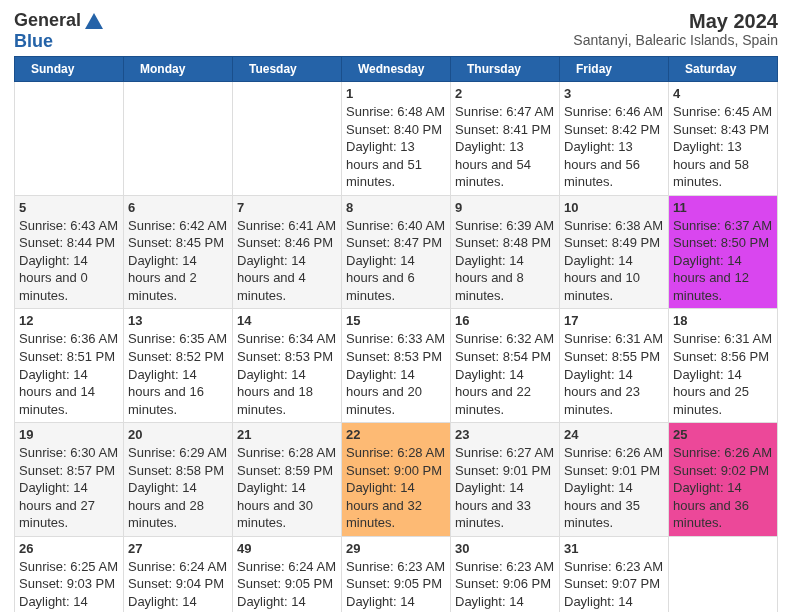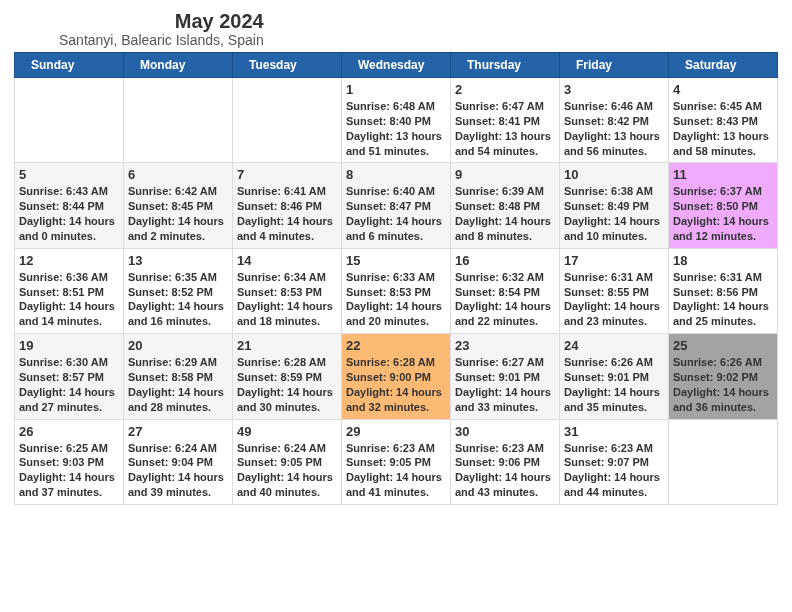--- a/index.html
+++ b/index.html
@@ -66,39 +66,47 @@
       background: #f5f5f5;
     }
     .day-number {
       font-size: 13px;
       font-weight: bold;
       color: #333;
       display: block;
       margin-bottom: 2px;
     }
     .cell-text {
-      font-size: 11px;
+      font-size: 13px;
       color: #333;
       line-height: 1.35;
-      font-weight: bold;
     }
     .empty-cell {
       background: #fff !important;
     }
     .logo-row {
       display: flex;
       align-items: center;
       gap: 2px;
     }
   </style>
 </head>
 <body>
 
 <div class="container">
   <div class="header">
+    <div class="logo">
+      <div class="logo-row">
+        <span style="font-size:18px;font-weight:bold;color:#333;">General</span>
+        <svg width="18" height="16" viewBox="0 0 18 16" style="margin-left:2px;margin-top:1px;">
+          <polygon points="0,16 9,0 18,16" fill="#2563a8"></polygon>
+        </svg>
+      </div>
+      <span style="font-size:18px;font-weight:bold;color:#2563a8;">Blue</span>
+    </div>
     <div class="title-section">
       <div class="month-title">May 2024</div>
       <div class="subtitle">Santanyi, Balearic Islands, Spain</div>
     </div>
   </div>
 
   <table>
     <thead>
       <tr>
 
@@ -151,21 +159,21 @@
             <div class="cell-text">Sunrise: 6:40 AM<br>Sunset: 8:47 PM<br>Daylight: 14 hours and 6 minutes.</div>
           </td>
           <td style="background: rgb(245, 245, 245);">
             <span class="day-number">9</span>
             <div class="cell-text">Sunrise: 6:39 AM<br>Sunset: 8:48 PM<br>Daylight: 14 hours and 8 minutes.</div>
           </td>
           <td style="background: rgb(245, 245, 245);">
             <span class="day-number">10</span>
             <div class="cell-text">Sunrise: 6:38 AM<br>Sunset: 8:49 PM<br>Daylight: 14 hours and 10 minutes.</div>
           </td>
-          <td style="background: #f0abfc;">
+          <td style="background: #d946ef;">
             <span class="day-number">11</span>
             <div class="cell-text">Sunrise: 6:37 AM<br>Sunset: 8:50 PM<br>Daylight: 14 hours and 12 minutes.</div>
           </td>
         </tr>
         <tr>
           <td>
             <span class="day-number">12</span>
             <div class="cell-text">Sunrise: 6:36 AM<br>Sunset: 8:51 PM<br>Daylight: 14 hours and 14 minutes.</div>
           </td>
           <td>
@@ -211,21 +219,21 @@
             <div class="cell-text">Sunrise: 6:28 AM<br>Sunset: 9:00 PM<br>Daylight: 14 hours and 32 minutes.</div>
           </td>
           <td style="background: rgb(245, 245, 245);">
             <span class="day-number">23</span>
             <div class="cell-text">Sunrise: 6:27 AM<br>Sunset: 9:01 PM<br>Daylight: 14 hours and 33 minutes.</div>
           </td>
           <td style="background: rgb(245, 245, 245);">
             <span class="day-number">24</span>
             <div class="cell-text">Sunrise: 6:26 AM<br>Sunset: 9:01 PM<br>Daylight: 14 hours and 35 minutes.</div>
           </td>
-          <td style="background: #a3a3a3;">
+          <td style="background: #ec4899;">
             <span class="day-number">25</span>
             <div class="cell-text">Sunrise: 6:26 AM<br>Sunset: 9:02 PM<br>Daylight: 14 hours and 36 minutes.</div>
           </td>
         </tr>
         <tr>
           <td>
             <span class="day-number">26</span>
             <div class="cell-text">Sunrise: 6:25 AM<br>Sunset: 9:03 PM<br>Daylight: 14 hours and 37 minutes.</div>
           </td>
           <td>

